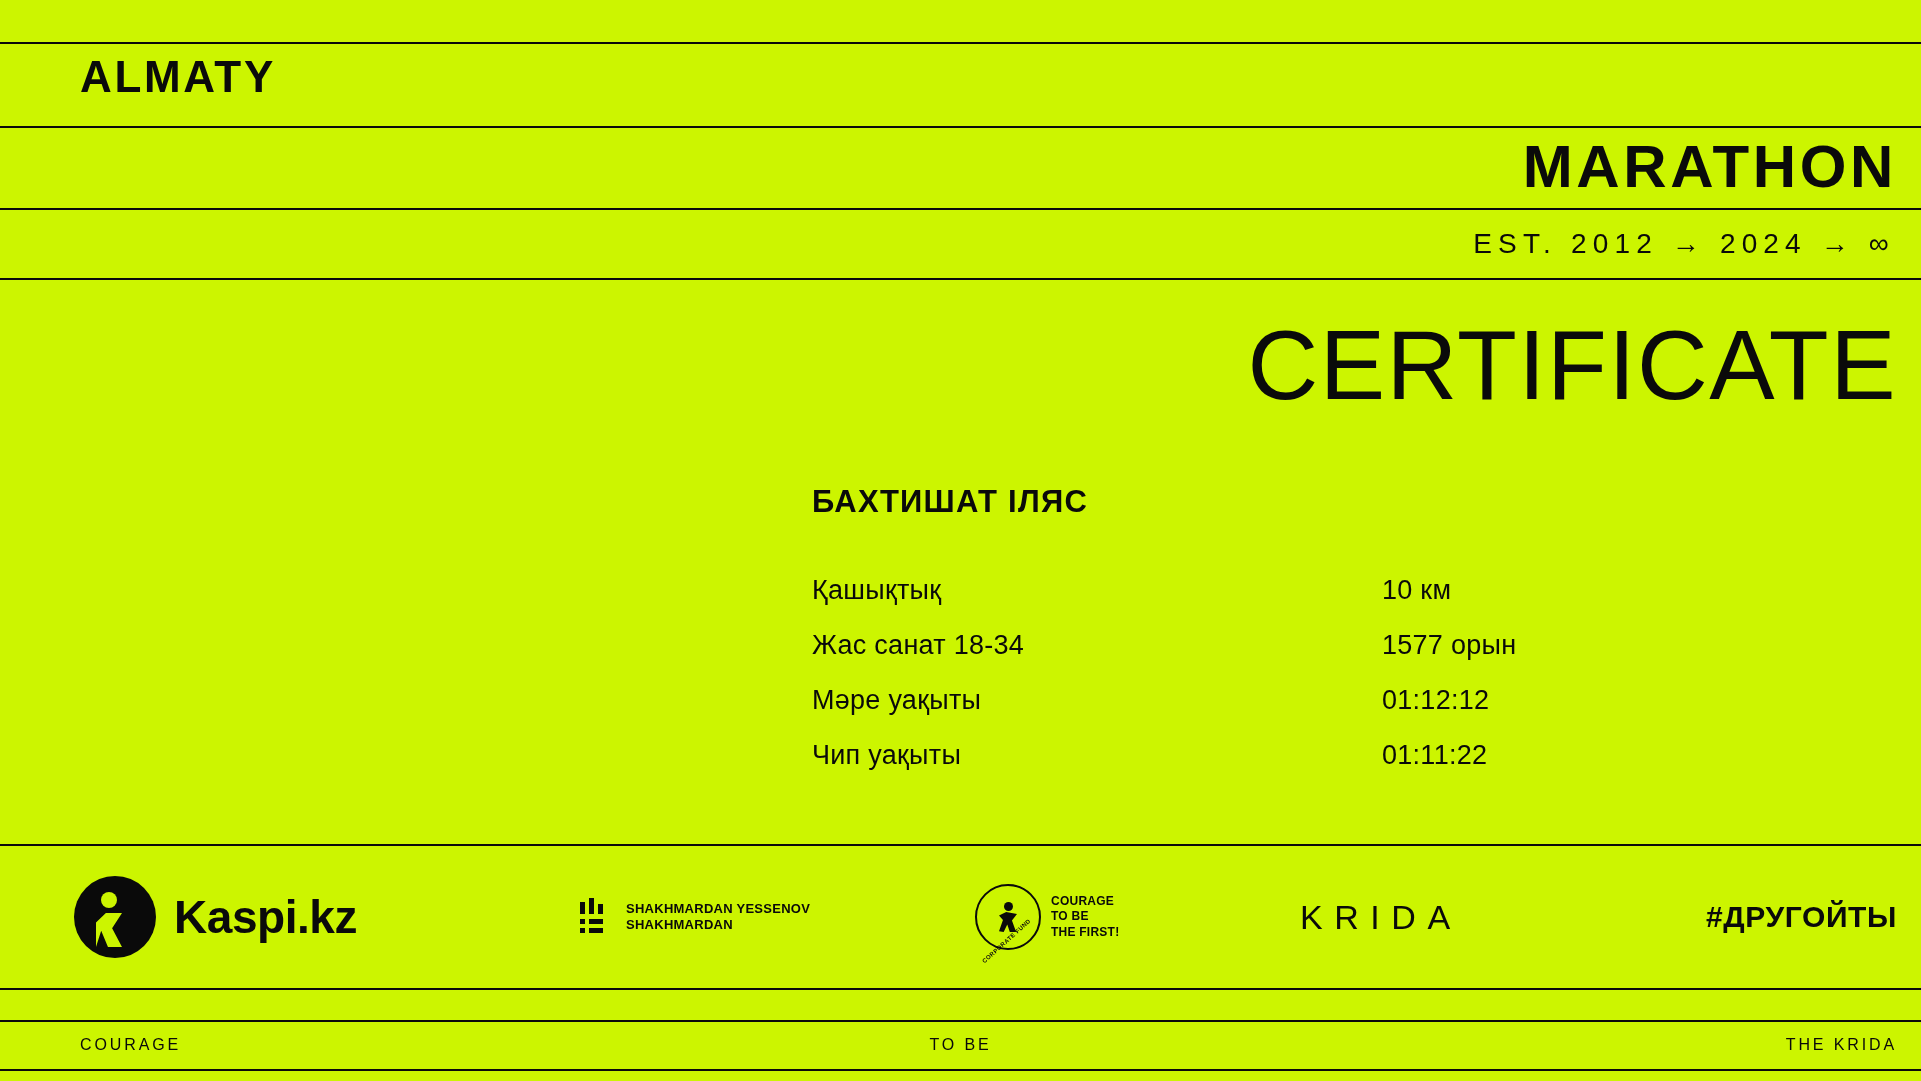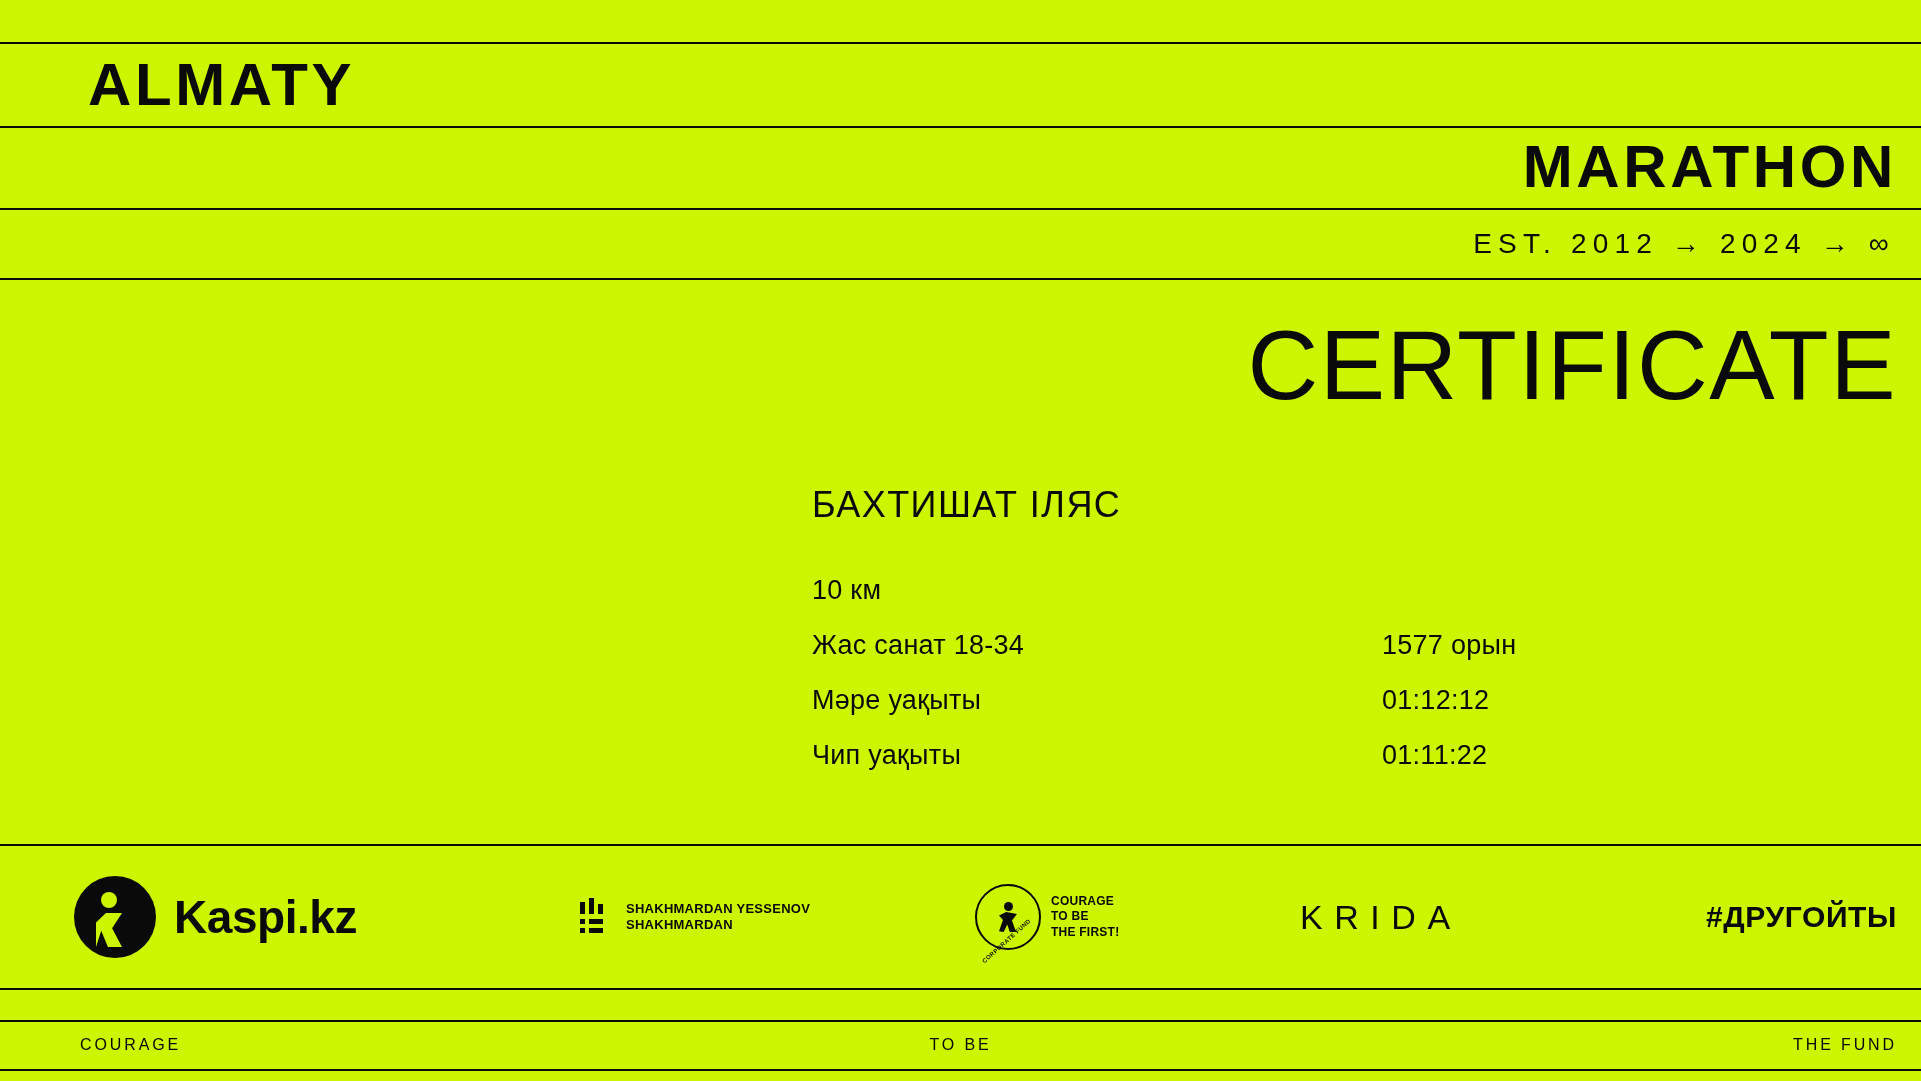--- a/index.html
+++ b/index.html
@@ -42,22 +42,21 @@
   .wordmark {
     position: absolute;
     font-weight: 700;
     letter-spacing: 0.06em;
     line-height: 1;
     white-space: nowrap;
   }
   .wordmark.almaty {
     left: 80px;
     top: 55px;
-    font-size: 60px;
-    margin-left: 8px;
+    font-size: 44px;
   }
   .wordmark.marathon {
     right: 24px;
     top: 137px;
     font-size: 60px;
   }
   .est {
     position: absolute;
     right: 26px;
     top: 228px;
@@ -77,22 +76,22 @@
     letter-spacing: 0.015em;
     line-height: 1;
     white-space: nowrap;
   }
 
   
   .athlete-name {
     position: absolute;
     left: 812px;
     top: 484px;
-    font-size: 36px;
-    font-weight: 400;
+    font-size: 31px;
+    font-weight: 700;
     letter-spacing: 0.04em;
     white-space: nowrap;
   }
 
   
   .results {
     position: absolute;
     left: 812px;
     top: 575px;
     width: 920px;
@@ -288,20 +287,21 @@
   <div class="wordmark almaty">ALMATY</div>
   <div class="wordmark marathon">MARATHON</div>
   <div class="est">EST. 2012 → 2024 → ∞</div>
 
   <div class="cert-title">CERTIFICATE</div>
 
   <div class="athlete-name">БАХТИШАТ ІЛЯС</div>
 
   <div class="results">
     <div class="result-row">
+      <div class="result-label">Қашықтық</div>
       <div class="result-value">10 км</div>
     </div>
     <div class="result-row">
       <div class="result-label">Жас санат 18-34</div>
       <div class="result-value">1577 орын</div>
     </div>
     <div class="result-row">
       <div class="result-label">Мәре уақыты</div>
       <div class="result-value">01:12:12</div>
     </div>
@@ -350,16 +350,16 @@
     </div>
 
     <div class="sponsor sponsor-krida">KRIDA</div>
 
     <div class="sponsor sponsor-drugoyty">#ДРУГОЙТЫ</div>
   </div>
 
   <div class="footer">
     <span class="f-left">COURAGE</span>
     <span class="f-mid">TO BE</span>
-    <span class="f-right">THE FUND</span>
+    <span class="f-right">THE KRIDA</span>
   </div>
 
 </div>
 
 </body></html>

